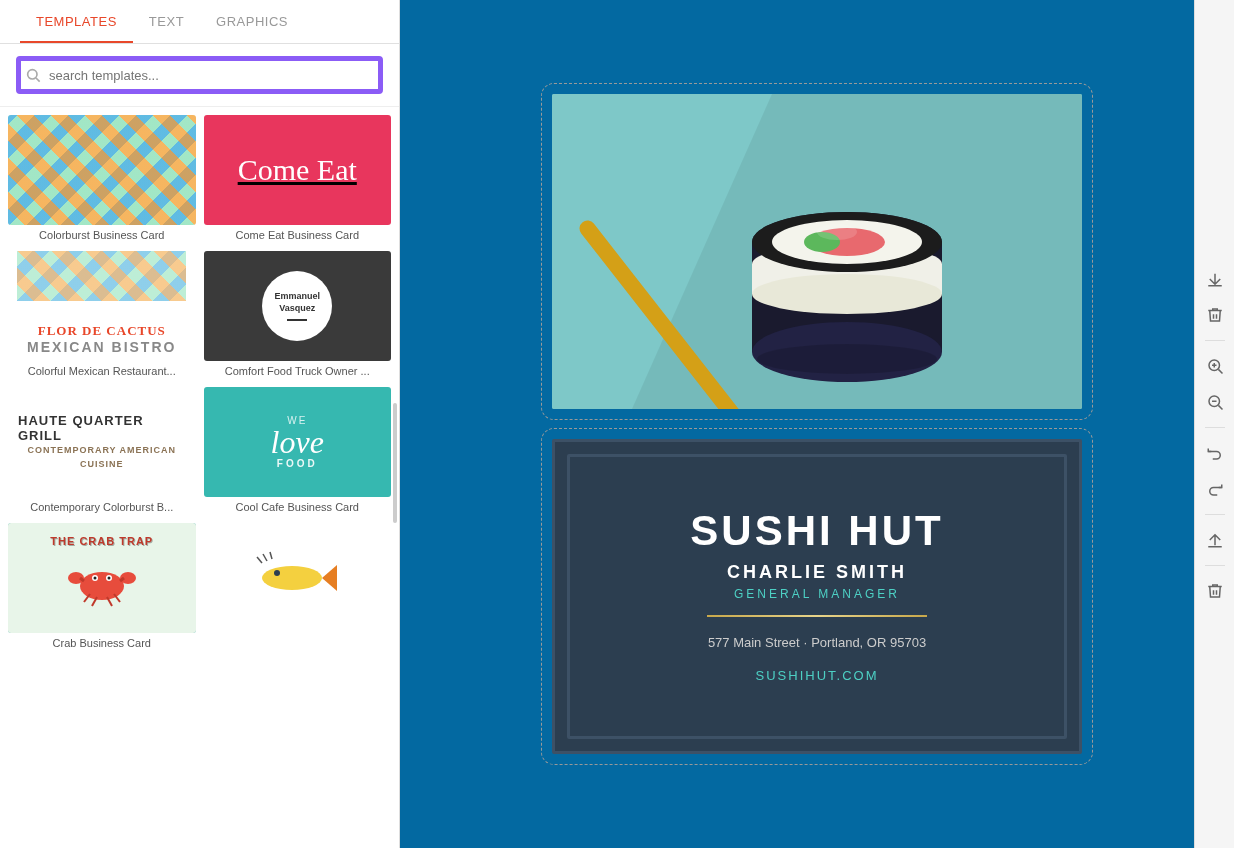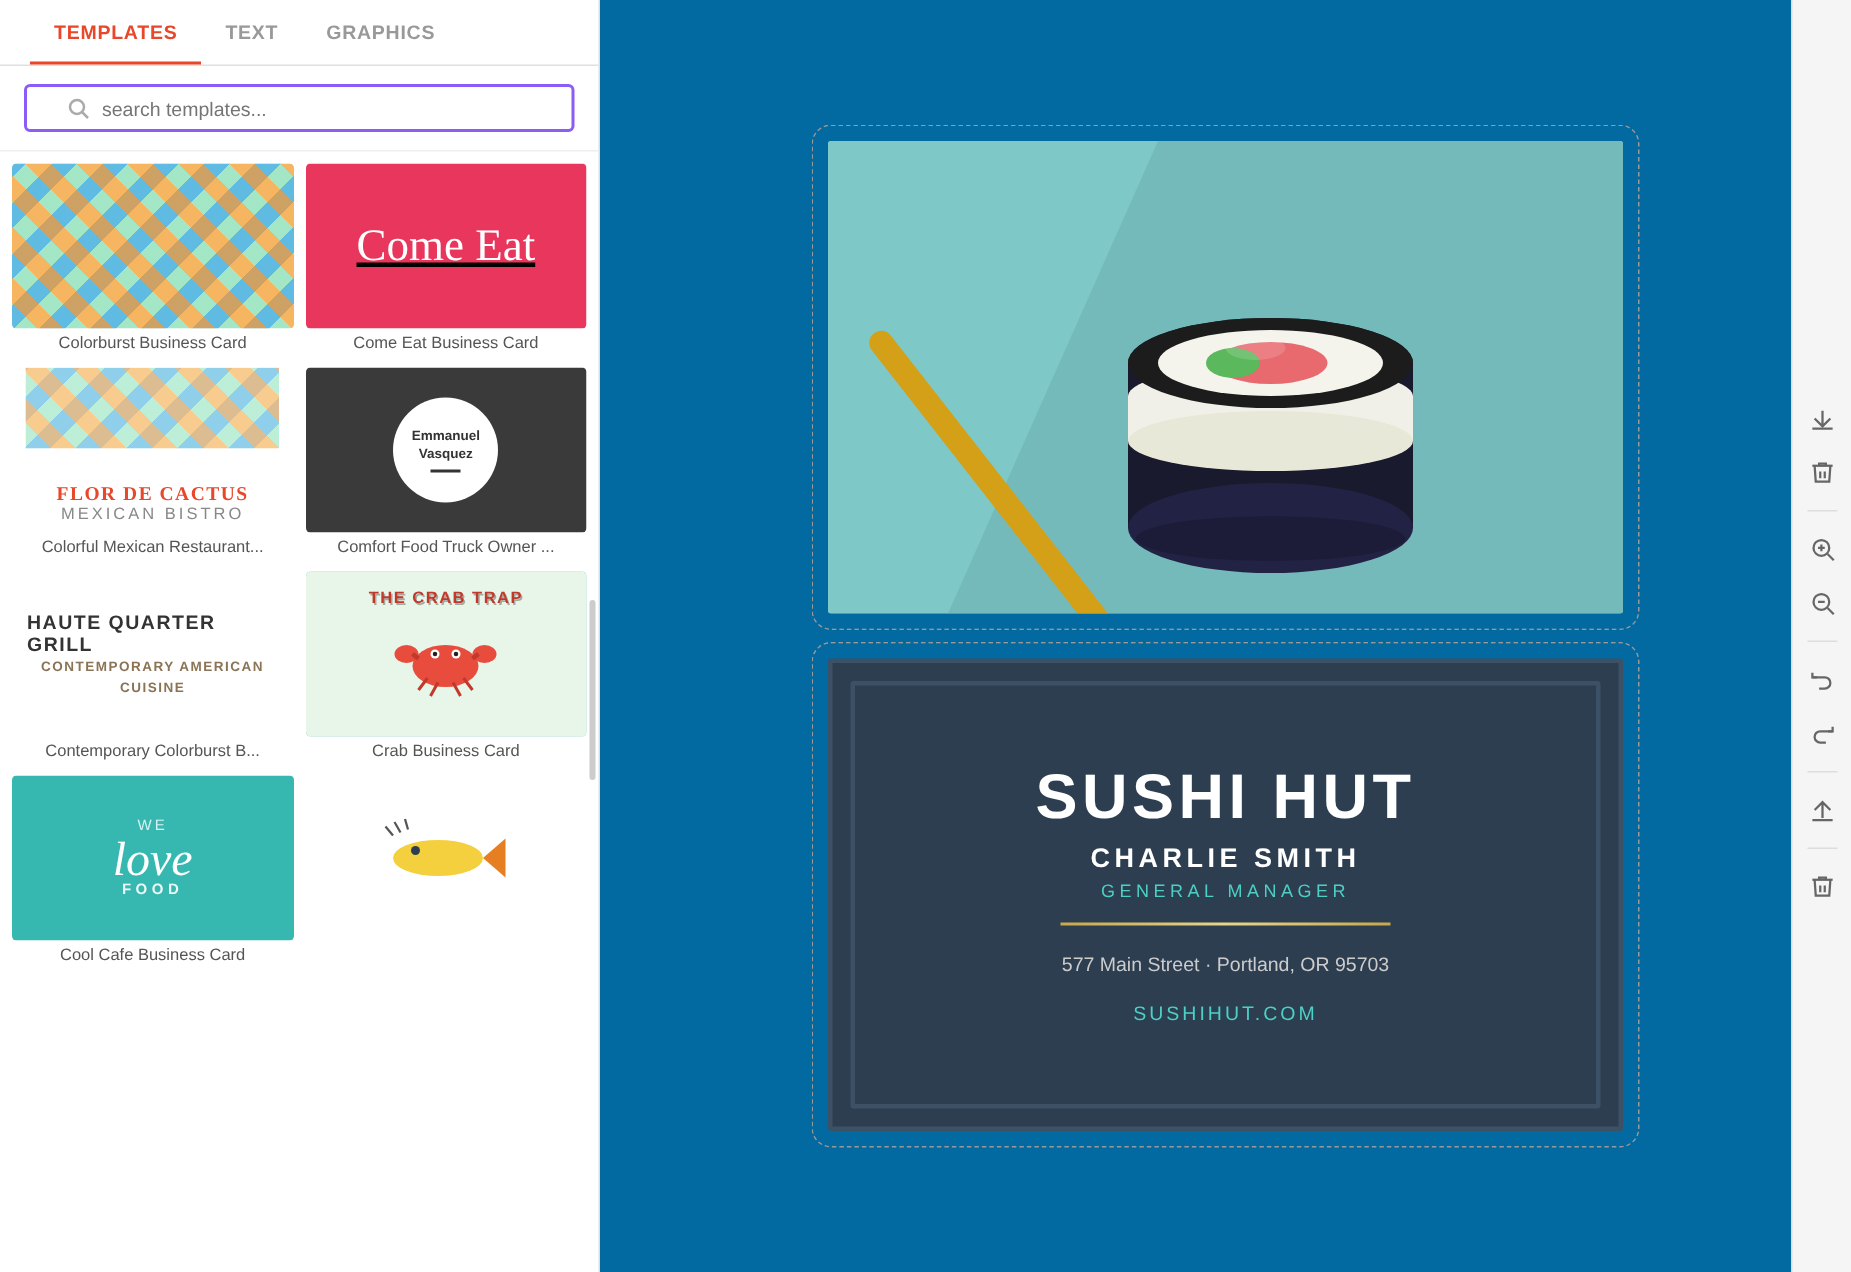--- a/index.html
+++ b/index.html
@@ -16,21 +16,21 @@
     }
 
     #tab-bar {
       display: flex;
       border-bottom: 1px solid #e0e0e0;
       padding: 0 20px;
     }
     .tab {
       padding: 14px 16px;
       font-size: 13px;
-      font-weight: bold;
+      font-weight: normal;
       letter-spacing: 0.5px;
       cursor: pointer;
       color: #999;
       position: relative;
     }
     .tab.active {
       color: #e8472a;
     }
     .tab.active::after {
       content: '';
@@ -42,23 +42,23 @@
       background: #e8472a;
     }
 
     #search-bar {
       padding: 12px 16px;
       border-bottom: 1px solid #eee;
     }
     #search-input-wrap {
       display: flex;
       align-items: center;
-      border: 2px solid #8b5cf6;
+      border: 5px solid #8b5cf6;
       border-radius: 4px;
-      padding: 6px 26px;
+      padding: 6px 4px;
     }
     .search-icon-svg {
       width: 16px;
       height: 16px;
       margin-right: 8px;
       color: #aaa;
       flex-shrink: 0;
     }
     #search-input-wrap input {
       border: none;
@@ -311,24 +311,24 @@
     }
     .flor-text-main {
       font-size: 13px;
       font-weight: 900;
       color: #e8472a;
       letter-spacing: 1px;
       text-align: center;
       font-family: serif;
     }
     .flor-text-sub {
-      font-size: 11px;
+      font-size: 14px;
       color: #888;
       letter-spacing: 2px;
-      text-align: center;
+      font-weight: bold;
     }
 
     .comeeat-text {
       font-family: 'Brush Script MT', cursive, serif;
       font-size: 30px;
       color: #fff;
       text-align: center;
     }
 
     .comfort-circle {
@@ -455,20 +455,31 @@
     <div class="template-item">
       <div class="template-thumb">
         <div class="thumb-restaurant">
           <div>
             <div class="restaurant-text-main">HAUTE QUARTER GRILL</div>
             <div class="restaurant-text">CONTEMPORARY AMERICAN CUISINE</div>
           </div>
         </div>
       </div>
       <div class="template-label">Contemporary Colorburst B...</div>
+    </div>
+
+    <div class="template-item">
+      <div class="template-thumb">
+        <div class="thumb-coolcafe">
+          <div class="coolcafe-we">WE</div>
+          <div class="coolcafe-love">love</div>
+          <div class="coolcafe-food">FOOD</div>
+        </div>
+      </div>
+      <div class="template-label">Cool Cafe Business Card</div>
     </div>
 
     <div class="template-item">
       <div class="template-thumb">
         <div class="thumb-crab">
           <div style="position:relative;width:100%;height:100%;display:flex;flex-direction:column;align-items:center;justify-content:center;background:#e8f5e9;">
 
             <svg width="80" height="60" viewBox="0 0 80 60">
 
               <ellipse cx="40" cy="38" rx="22" ry="14" fill="#e74c3c"></ellipse>
@@ -492,31 +503,20 @@
               <span class="crab-title">THE CRAB TRAP</span>
             </div>
           </div>
         </div>
       </div>
       <div class="template-label">Crab Business Card</div>
     </div>
 
     <div class="template-item">
       <div class="template-thumb">
-        <div class="thumb-coolcafe">
-          <div class="coolcafe-we">WE</div>
-          <div class="coolcafe-love">love</div>
-          <div class="coolcafe-food">FOOD</div>
-        </div>
-      </div>
-      <div class="template-label">Cool Cafe Business Card</div>
-    </div>
-
-    <div class="template-item">
-      <div class="template-thumb">
         <div class="thumb-bottom">
           <svg width="120" height="70" viewBox="0 0 120 70">
             <ellipse cx="55" cy="35" rx="30" ry="12" fill="#f4d03f"></ellipse>
             <polygon points="85,35 100,22 100,48" fill="#e67e22"></polygon>
             <circle cx="40" cy="30" r="3" fill="#2c3e50"></circle>
             <line x1="25" y1="20" x2="20" y2="14" stroke="#555" stroke-width="1.5"></line>
             <line x1="30" y1="18" x2="26" y2="11" stroke="#555" stroke-width="1.5"></line>
             <line x1="35" y1="16" x2="33" y2="9" stroke="#555" stroke-width="1.5"></line>
           </svg>
         </div>

